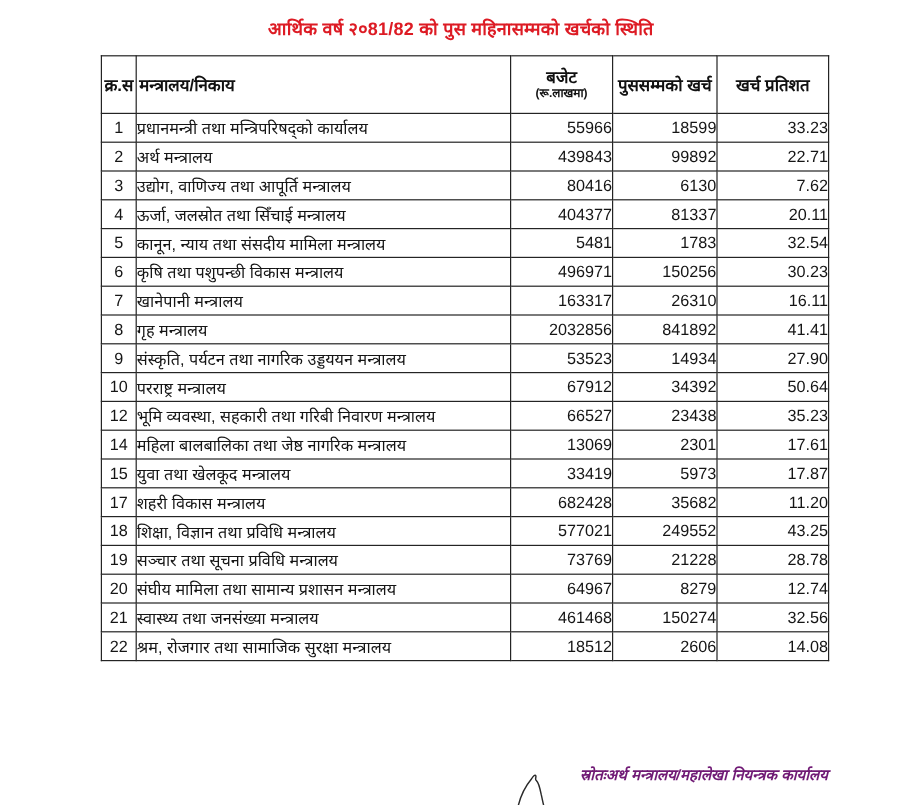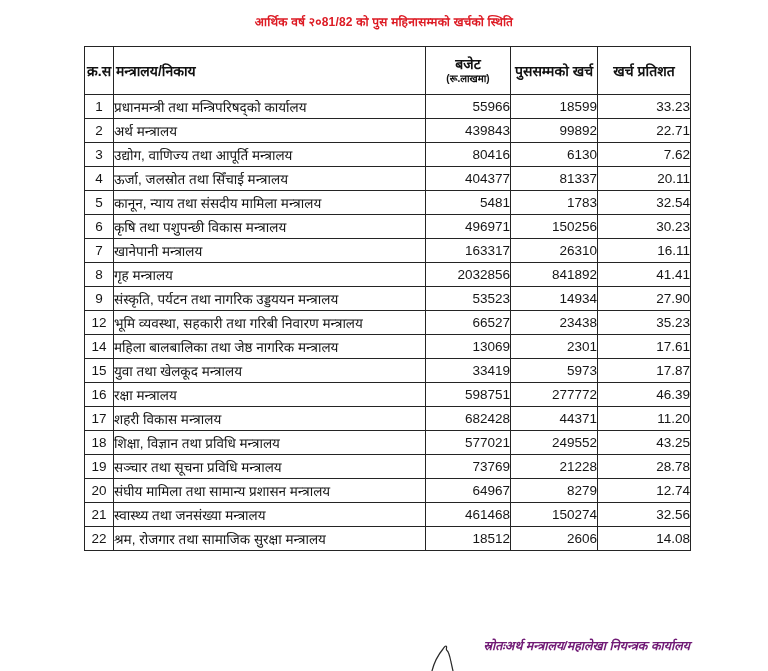--- a/index.html
+++ b/index.html
@@ -12,21 +12,21 @@
     font-family: "Liberation Sans", "DejaVu Sans", sans-serif;
     color: #161616;
     overflow: hidden;
   }
   .doc-title {
     position: absolute;
     top: 13px;
     left: 0;
     width: 100%;
     text-align: center;
-    font-size: 12px;
+    font-size: 15px;
     font-weight: bold;
     color: #dd1b24;
     letter-spacing: 0.2px;
   }
   table.report {
     position: absolute;
     left: 84px;
     top: 46px;
     width: 606px;
     border-collapse: collapse;
@@ -169,20 +169,27 @@
   </tr>
 
   <tr>
     <td class="c-sn">9</td>
     <td class="c-ministry">संस्कृति, पर्यटन तथा नागरिक उड्डययन मन्त्रालय</td>
     <td class="c-num">53523</td>
     <td class="c-num">14934</td>
     <td class="c-num">27.90</td>
   </tr>
 
+  <tr>
+    <td class="c-sn">10</td>
+    <td class="c-ministry">परराष्ट्र मन्त्रालय</td>
+    <td class="c-num">67912</td>
+    <td class="c-num">34392</td>
+    <td class="c-num">50.64</td>
+  </tr>
 
 
   <tr>
     <td class="c-sn">12</td>
     <td class="c-ministry">भूमि व्यवस्था, सहकारी तथा गरिबी निवारण मन्त्रालय</td>
     <td class="c-num">66527</td>
     <td class="c-num">23438</td>
     <td class="c-num">35.23</td>
   </tr>
 
@@ -196,33 +203,26 @@
   </tr>
 
   <tr>
     <td class="c-sn">15</td>
     <td class="c-ministry">युवा तथा खेलकूद मन्त्रालय</td>
     <td class="c-num">33419</td>
     <td class="c-num">5973</td>
     <td class="c-num">17.87</td>
   </tr>
 
-  <tr>
-    <td class="c-sn">16</td>
-    <td class="c-ministry">रक्षा मन्त्रालय</td>
-    <td class="c-num">598751</td>
-    <td class="c-num">277772</td>
-    <td class="c-num">46.39</td>
-  </tr>
 
   <tr>
     <td class="c-sn">17</td>
     <td class="c-ministry">शहरी विकास मन्त्रालय</td>
     <td class="c-num">682428</td>
-    <td class="c-num">44371</td>
+    <td class="c-num">35682</td>
     <td class="c-num">11.20</td>
   </tr>
 
   <tr>
     <td class="c-sn">18</td>
     <td class="c-ministry">शिक्षा, विज्ञान तथा प्रविधि मन्त्रालय</td>
     <td class="c-num">577021</td>
     <td class="c-num">249552</td>
     <td class="c-num">43.25</td>
   </tr>

